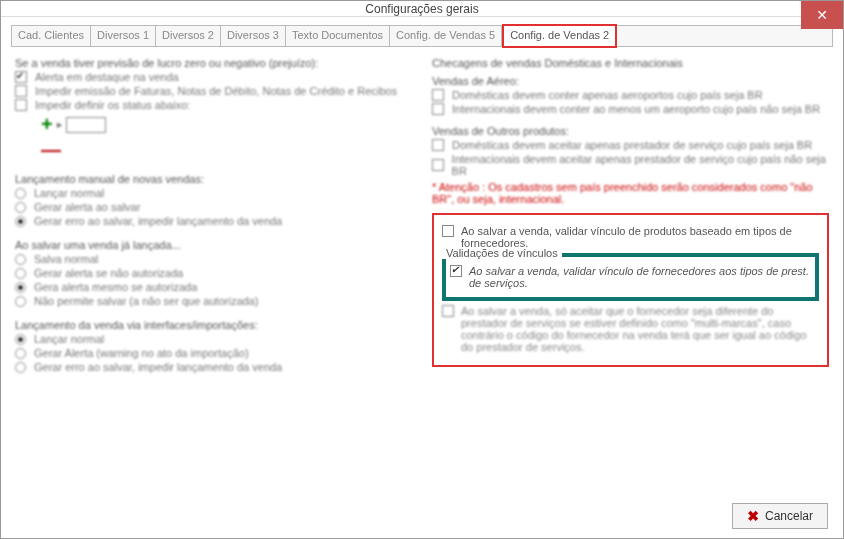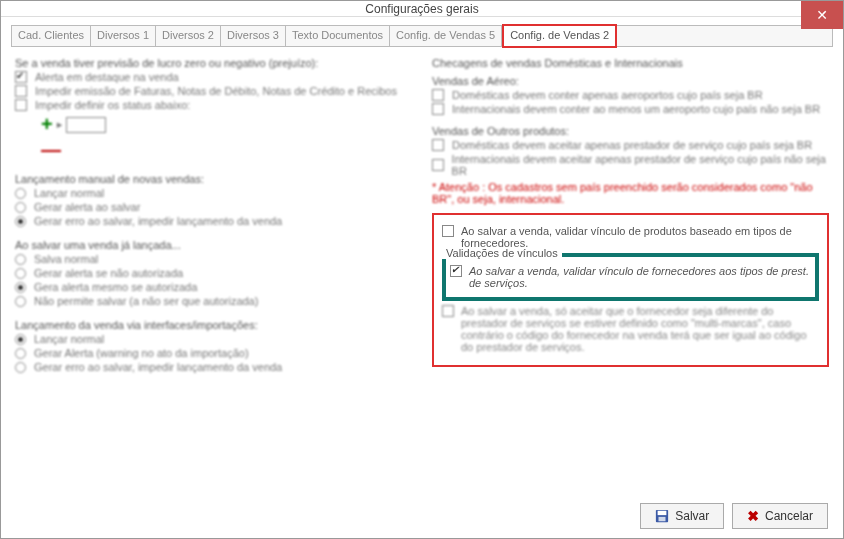--- a/index.html
+++ b/index.html
@@ -298,24 +298,16 @@
       <div class="grp-row blurred">
         <span class="checkbox"></span>
         <span class="txt">Ao salvar a venda, só aceitar que o fornecedor seja diferente do prestador de serviços se estiver definido como "multi-marcas", caso contrário o código do fornecedor na venda terá que ser igual ao código do prestador de serviços.</span>
       </div>
     </div>
   </div>
 </div>
 
 <div class="footer">
   <div class="btn">
-    <svg class="icon-save" viewBox="0 0 16 16">
-        <rect x="1" y="1" width="14" height="14" fill="#3b5aa6" rx="1"></rect>
-        <rect x="3" y="2" width="10" height="5" fill="#fff"></rect>
-        <rect x="4" y="9" width="8" height="5" fill="#cfd8ea"></rect>
-      </svg>
-    <span>Salvar</span>
-  </div>
-  <div class="btn">
     <span class="icon-cancel">✖</span>
     <span>Cancelar</span>
   </div>
 </div>
 
 </body></html>

